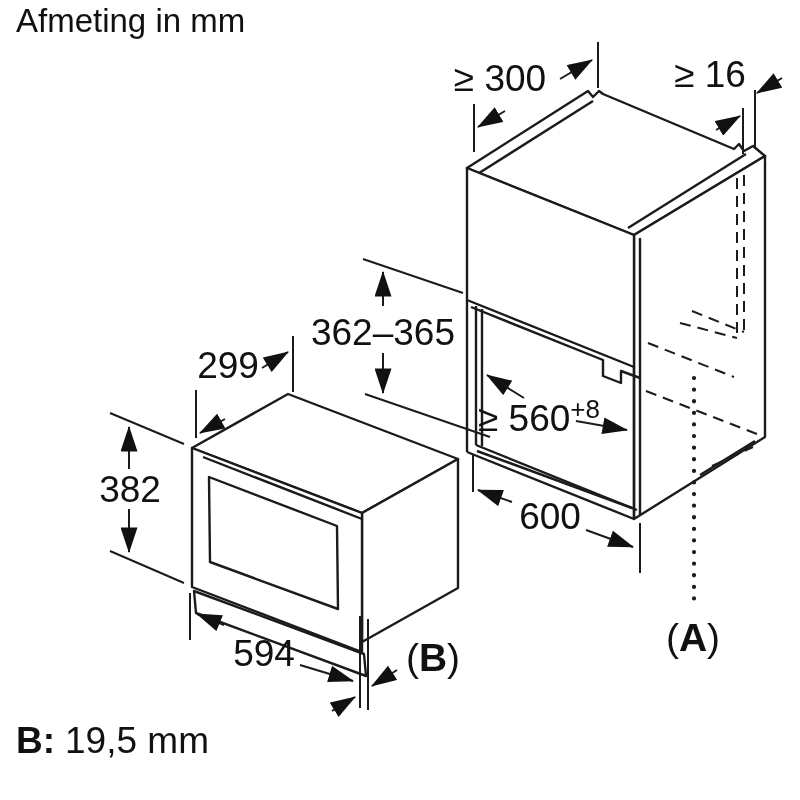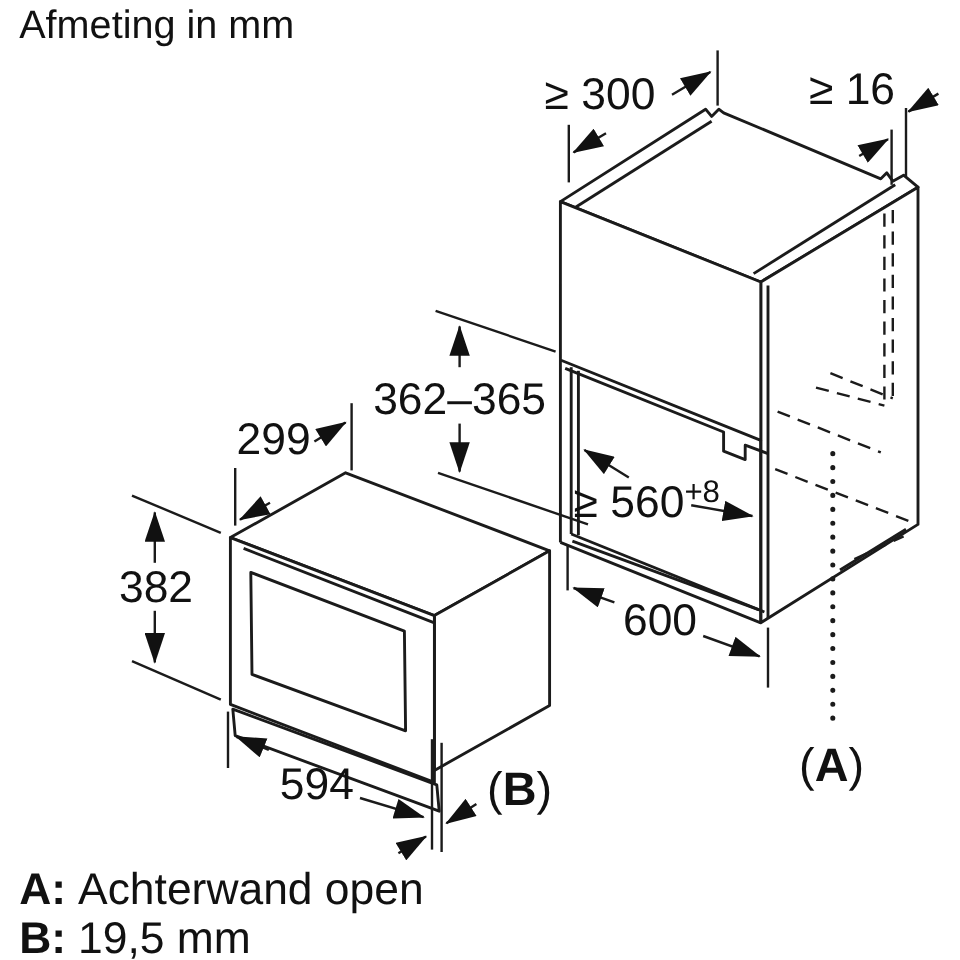--- a/index.html
+++ b/index.html
@@ -145,20 +145,17 @@
       <text class="dimtxt" x="130" y="502" text-anchor="middle">382</text>
       <text class="dimtxt" x="228" y="378" text-anchor="middle">299</text>
       <text class="dimtxt" x="264" y="666" text-anchor="middle">594</text>
       <text class="reftxt" x="693" y="651" text-anchor="middle"><tspan>(</tspan><tspan class="bold">A</tspan><tspan>)</tspan></text>
       <text class="reftxt" x="433" y="671" text-anchor="middle"><tspan>(</tspan><tspan class="bold">B</tspan><tspan>)</tspan></text>
     </g>
   </svg>
 
   <div class="legend">
     <div class="row">
-      <span class="key">A:</span><span>Achterwand open</span>
-    </div>
-    <div class="row">
       <span class="key">B:</span><span>19,5 mm</span>
     </div>
   </div>
 
 </div>
 
 </body></html>

